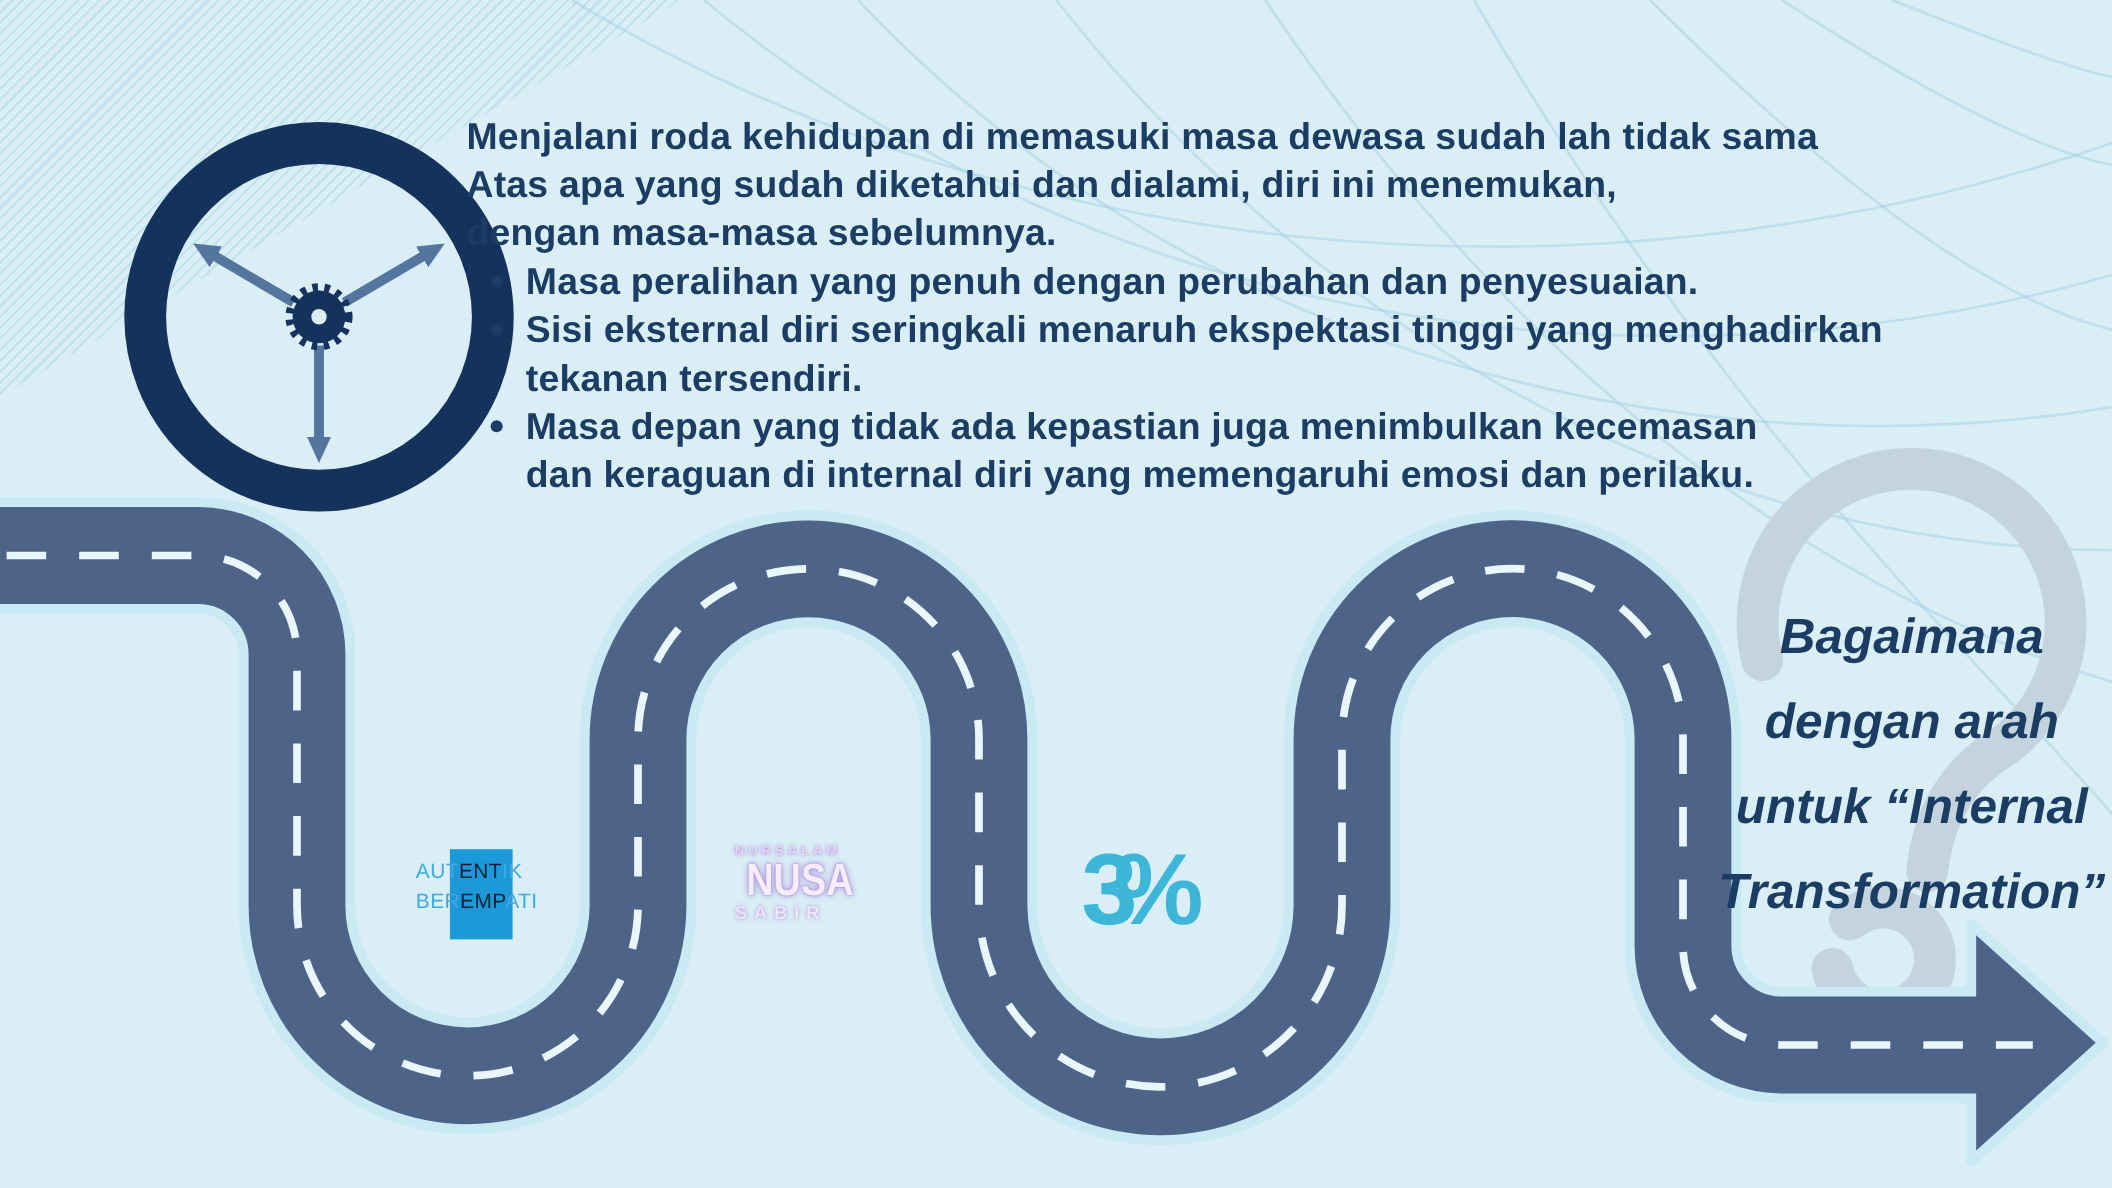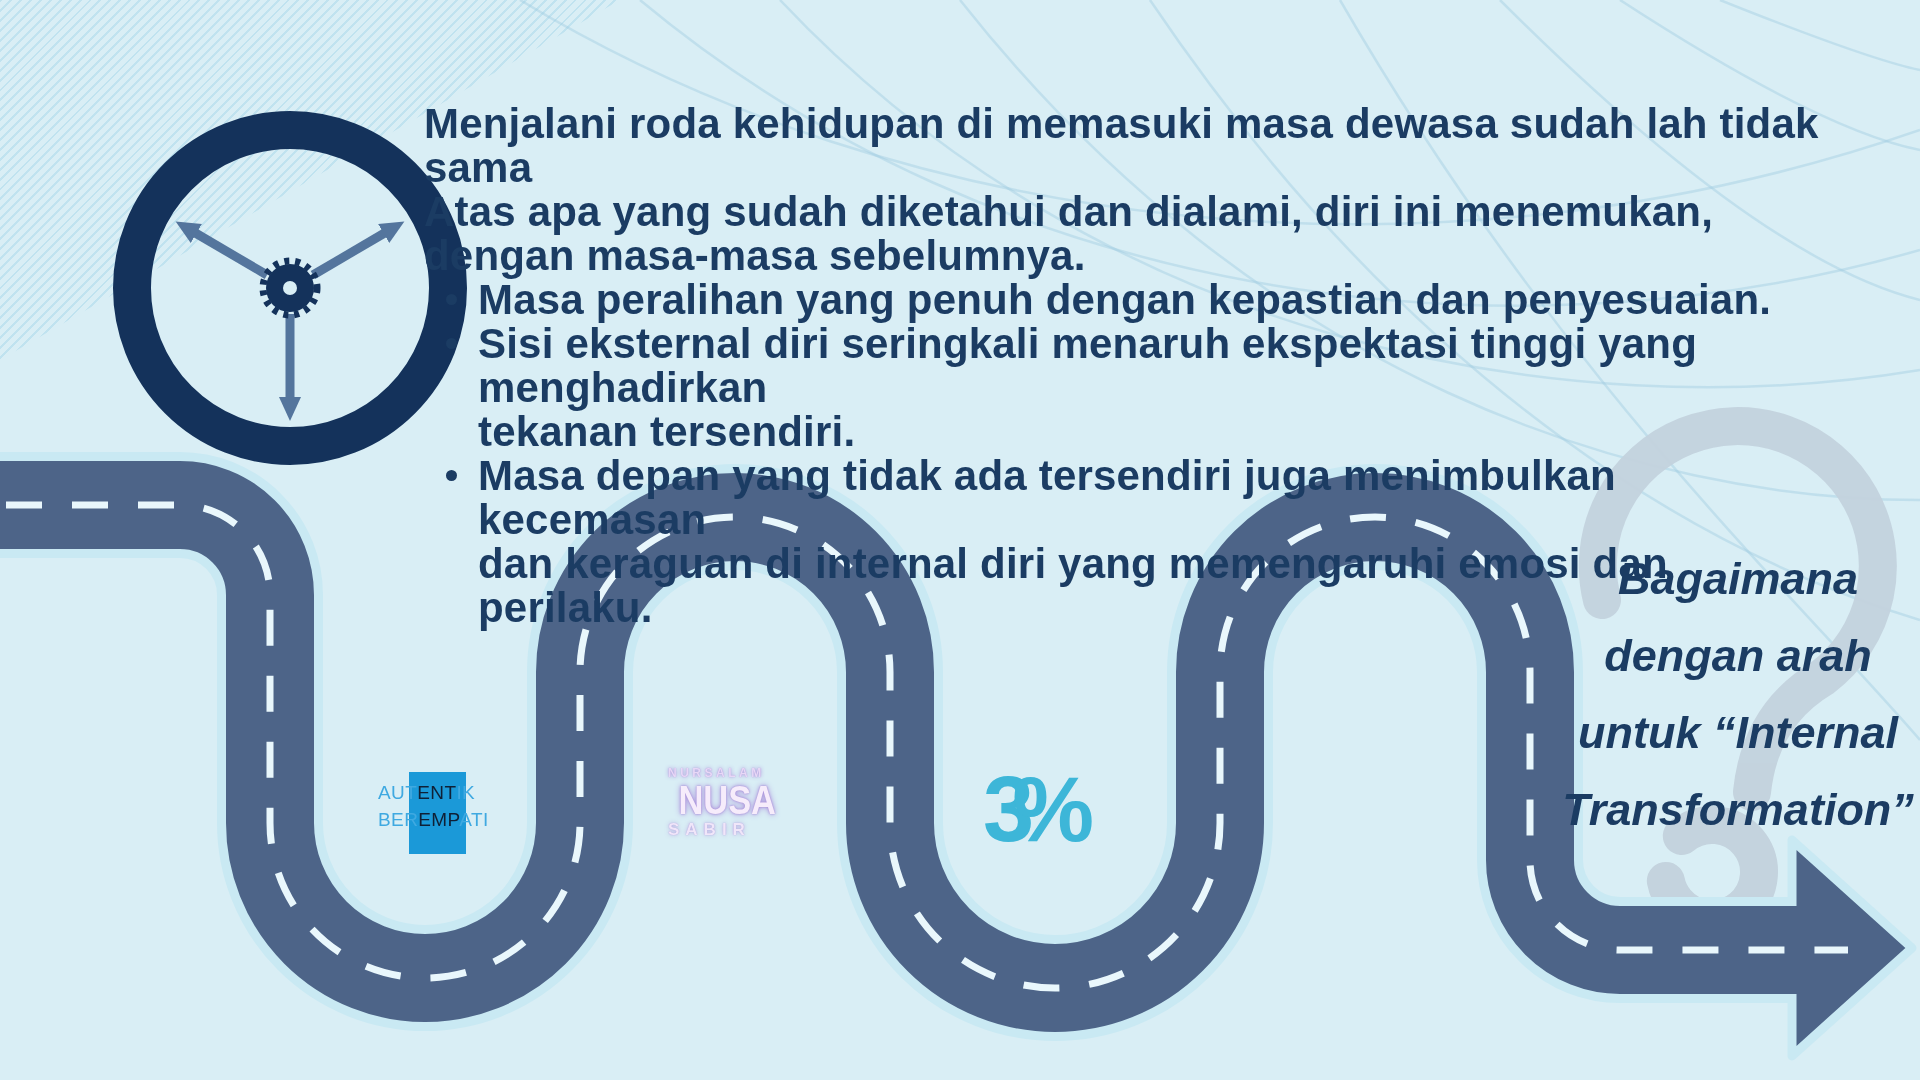--- a/index.html
+++ b/index.html
@@ -15,21 +15,21 @@
 
   .hatch{position:absolute;left:0;top:0;width:640px;height:380px;
     clip-path:polygon(0 0,620px 0,0 360px);
     background:repeating-linear-gradient(135deg, rgba(160,212,232,.55) 0 2px, rgba(160,212,232,0) 2px 7px);
     opacity:.8;}
 
   svg.layer{position:absolute;left:0;top:0;}
 
   
   .intro{position:absolute;left:424px;top:102px;width:1420px;color:var(--text_navy);
-    font-size:42px;font-weight:bold;line-height:44px;letter-spacing:.2px;}
+    font-size:34px;font-weight:bold;line-height:44px;letter-spacing:.2px;}
   .intro ul{list-style:none;}
   .intro li{position:relative;padding-left:54px;}
   .intro li::before{content:"";position:absolute;left:22px;top:16px;width:11px;height:11px;border-radius:50%;background:var(--text_navy);}
 
   
   .wheel{position:absolute;left:100px;top:98px;width:380px;height:380px;}
 
   
   .question{position:absolute;left:1548px;top:540px;width:380px;text-align:center;
     color:var(--text_navy);font-size:45px;font-weight:bold;font-style:italic;line-height:77px;z-index:6;}
@@ -96,28 +96,28 @@
   <circle cx="190" cy="190" r="24" fill="var(--wheel_navy)"></circle>
   <circle cx="190" cy="190" r="7" fill="var(--background)"></circle>
 </svg>
 
 <div class="intro">
   <div>Menjalani roda kehidupan di memasuki masa dewasa sudah lah tidak sama</div>
   <div>Atas apa yang sudah diketahui dan dialami, diri ini menemukan,</div>
   <div>dengan masa-masa sebelumnya.</div>
   <ul>
     <li>
-      <div>Masa peralihan yang penuh dengan kepastian dan penyesuaian.</div>
+      <div>Masa peralihan yang penuh dengan perubahan dan penyesuaian.</div>
     </li>
     <li>
       <div>Sisi eksternal diri seringkali menaruh ekspektasi tinggi yang menghadirkan</div>
       <div>tekanan tersendiri.</div>
     </li>
     <li>
-      <div>Masa depan yang tidak ada tersendiri juga menimbulkan kecemasan</div>
+      <div>Masa depan yang tidak ada kepastian juga menimbulkan kecemasan</div>
       <div>dan keraguan di internal diri yang memengaruhi emosi dan perilaku.</div>
     </li>
   </ul>
 </div>
 
 <div class="question">
   <div>Bagaimana</div>
   <div>dengan arah</div>
   <div>untuk “Internal</div>
   <div>Transformation”</div>

